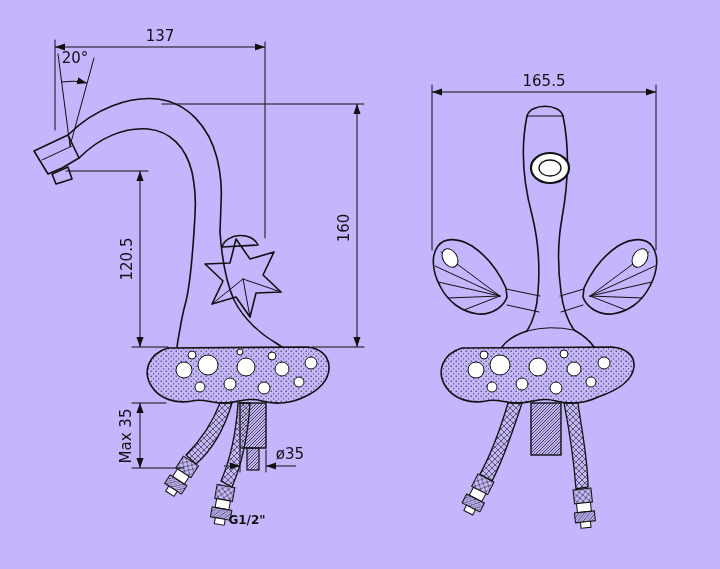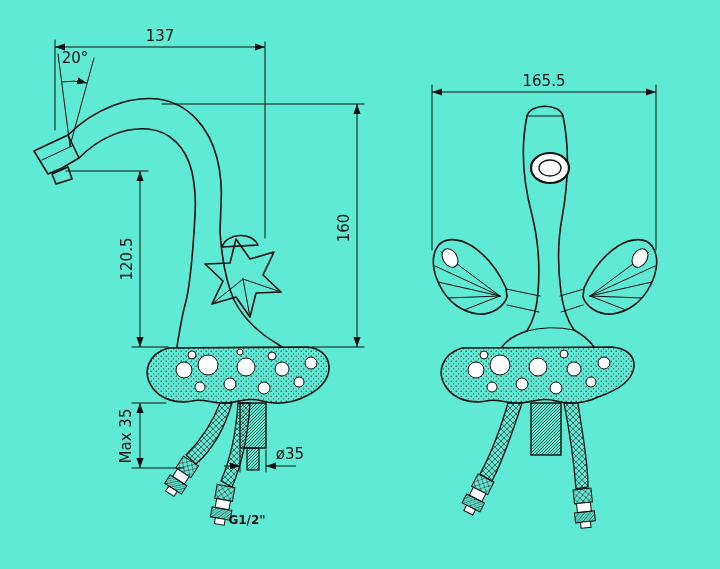--- a/index.html
+++ b/index.html
@@ -1,16 +1,16 @@
 <!DOCTYPE html>
 <html><head>
 <meta charset="utf-8">
 <style>
   html,body { margin:0; padding:0; background:#ffffff; }
-  .canvas { position:relative; width:720px; height:569px; background:#5eead4; overflow:hidden;text-align:center; }
+  .canvas { position:relative; width:720px; height:569px; background:#c4b5fd; overflow:hidden;text-align:center; }
   svg { display:block; }
   text.dim {
     font-family:"DejaVu Sans", sans-serif;
     font-size:15px;
     fill:#111111;
   }
   text.dim.small-bold {
     font-size:12px;
     font-weight:bold;
   }

